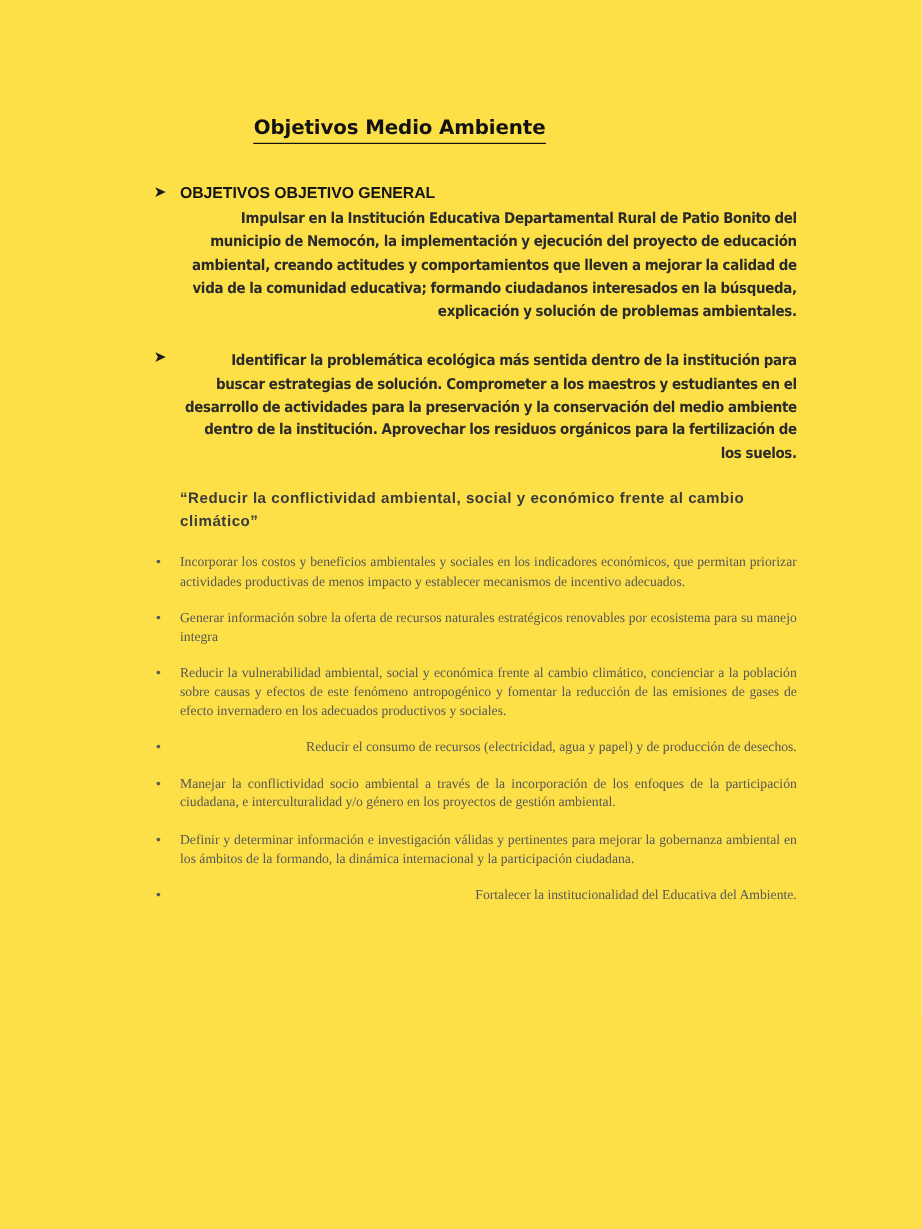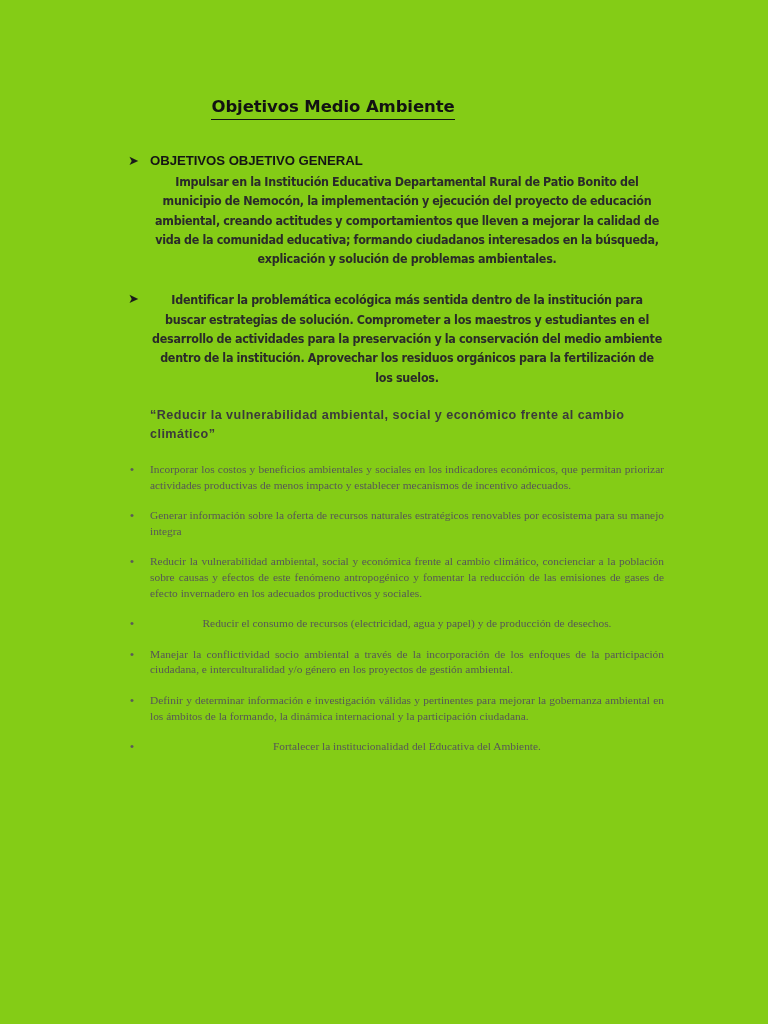--- a/index.html
+++ b/index.html
@@ -13,21 +13,21 @@
     height: 1024px;
     position: relative;
     overflow: hidden;
     font-family: "Liberation Sans", sans-serif;
     -webkit-font-smoothing: antialiased;
   }
 
   .page {
     position: absolute;
     inset: 0;
-    background: #84cc16;
+    background: #fde047;
     padding-left: 44px;
   }
 
   
   .doc-title-wrap {
     position: absolute;
     left: 0;
     top: 86px;
     width: 666px;
     text-align: center;
@@ -80,21 +80,21 @@
     margin: 0 0 3px 0;
   }
   .arrow-para {
     font-family: "DejaVu Sans Condensed", "DejaVu Sans", sans-serif;
     font-size: 12.4px;
     font-weight: bold;
     color: #2a2a2a;
     line-height: 19.3px;
     letter-spacing: -0.25px;
     margin: 0;
-    text-align: center;
+    text-align: right;
     word-spacing: -0.3px;
   }
 
   
   .quote-line {
     margin: 19px 0 0 22px;
     font-family: "Liberation Sans", sans-serif;
     font-size: 12.6px;
     font-weight: bold;
     color: #3b3b3b;
@@ -131,21 +131,21 @@
     font-size: 11.4px;
     line-height: 15.6px;
     color: #5a5a5a;
   }
   .bullet-text {
     display: block;
     font-family: Liberation Serif, serif;
   }
   
   .bullet-item.single .bullet-text {
-    text-align: center;
+    text-align: right;
   }
 </style>
 </head>
 <body>
 
 <div class="page">
 
   <div class="doc-title-wrap">
     <h1 class="doc-title">Objetivos Medio Ambiente</h1>
   </div>
@@ -156,21 +156,21 @@
       <span class="arrow-glyph">➤</span>
       <h2 class="arrow-heading">OBJETIVOS OBJETIVO GENERAL</h2>
       <p class="arrow-para">Impulsar en la Institución Educativa Departamental Rural de Patio Bonito del municipio de Nemocón, la implementación y ejecución del proyecto de educación ambiental, creando actitudes y comportamientos que lleven a mejorar la calidad de vida de la comunidad educativa; formando ciudadanos interesados en la búsqueda, explicación y solución de problemas ambientales.</p>
     </div>
 
     <div class="arrow-block second">
       <span class="arrow-glyph">➤</span>
       <p class="arrow-para">Identificar la problemática ecológica más sentida dentro de la institución para buscar estrategias de solución. Comprometer a los maestros y estudiantes en el desarrollo de actividades para la preservación y la conservación del medio ambiente dentro de la institución. Aprovechar los residuos orgánicos para la fertilización de los suelos.</p>
     </div>
 
-    <p class="quote-line">“Reducir la vulnerabilidad ambiental, social y económico frente al cambio climático”</p>
+    <p class="quote-line">“Reducir la conflictividad ambiental, social y económico frente al cambio climático”</p>
 
     <ul class="bullet-list">
       <li class="bullet-item">
         <span class="dot">•</span>
         <span class="bullet-text">Incorporar los costos y beneficios ambientales y sociales en los indicadores económicos, que permitan priorizar actividades productivas de menos impacto y establecer mecanismos de incentivo adecuados.</span>
       </li>
       <li class="bullet-item">
         <span class="dot">•</span>
         <span class="bullet-text">Generar información sobre la oferta de recursos naturales estratégicos renovables por ecosistema para su manejo integra</span>
       </li>

